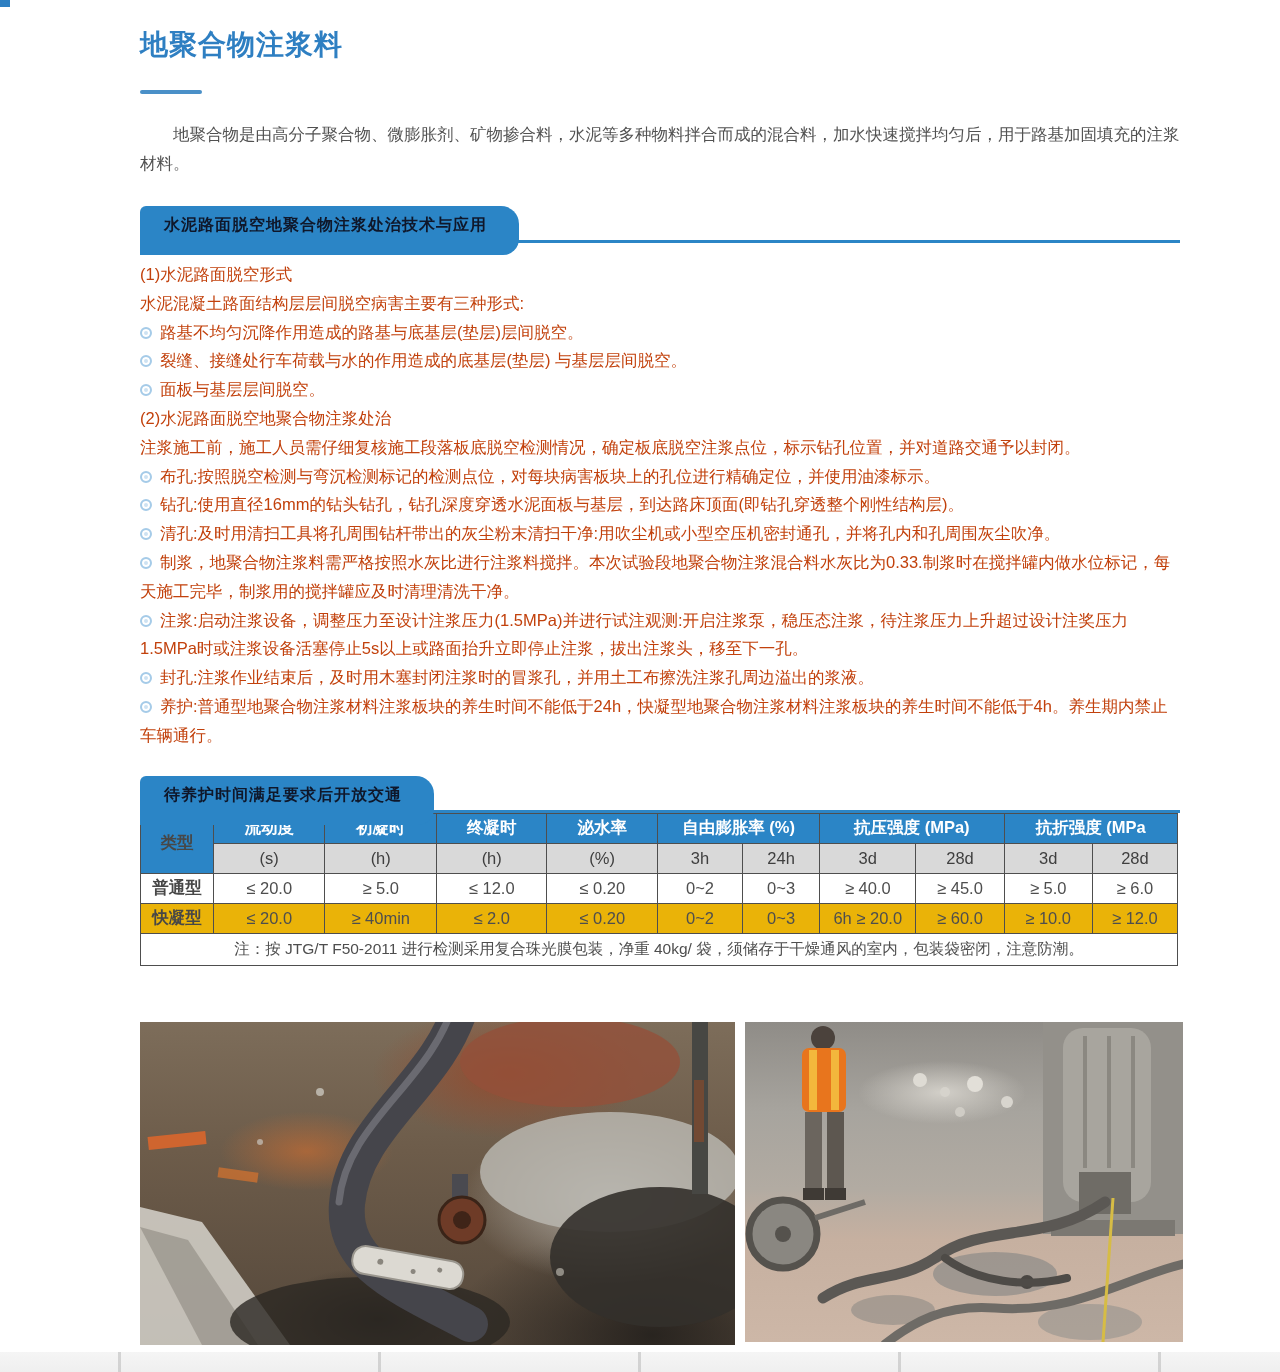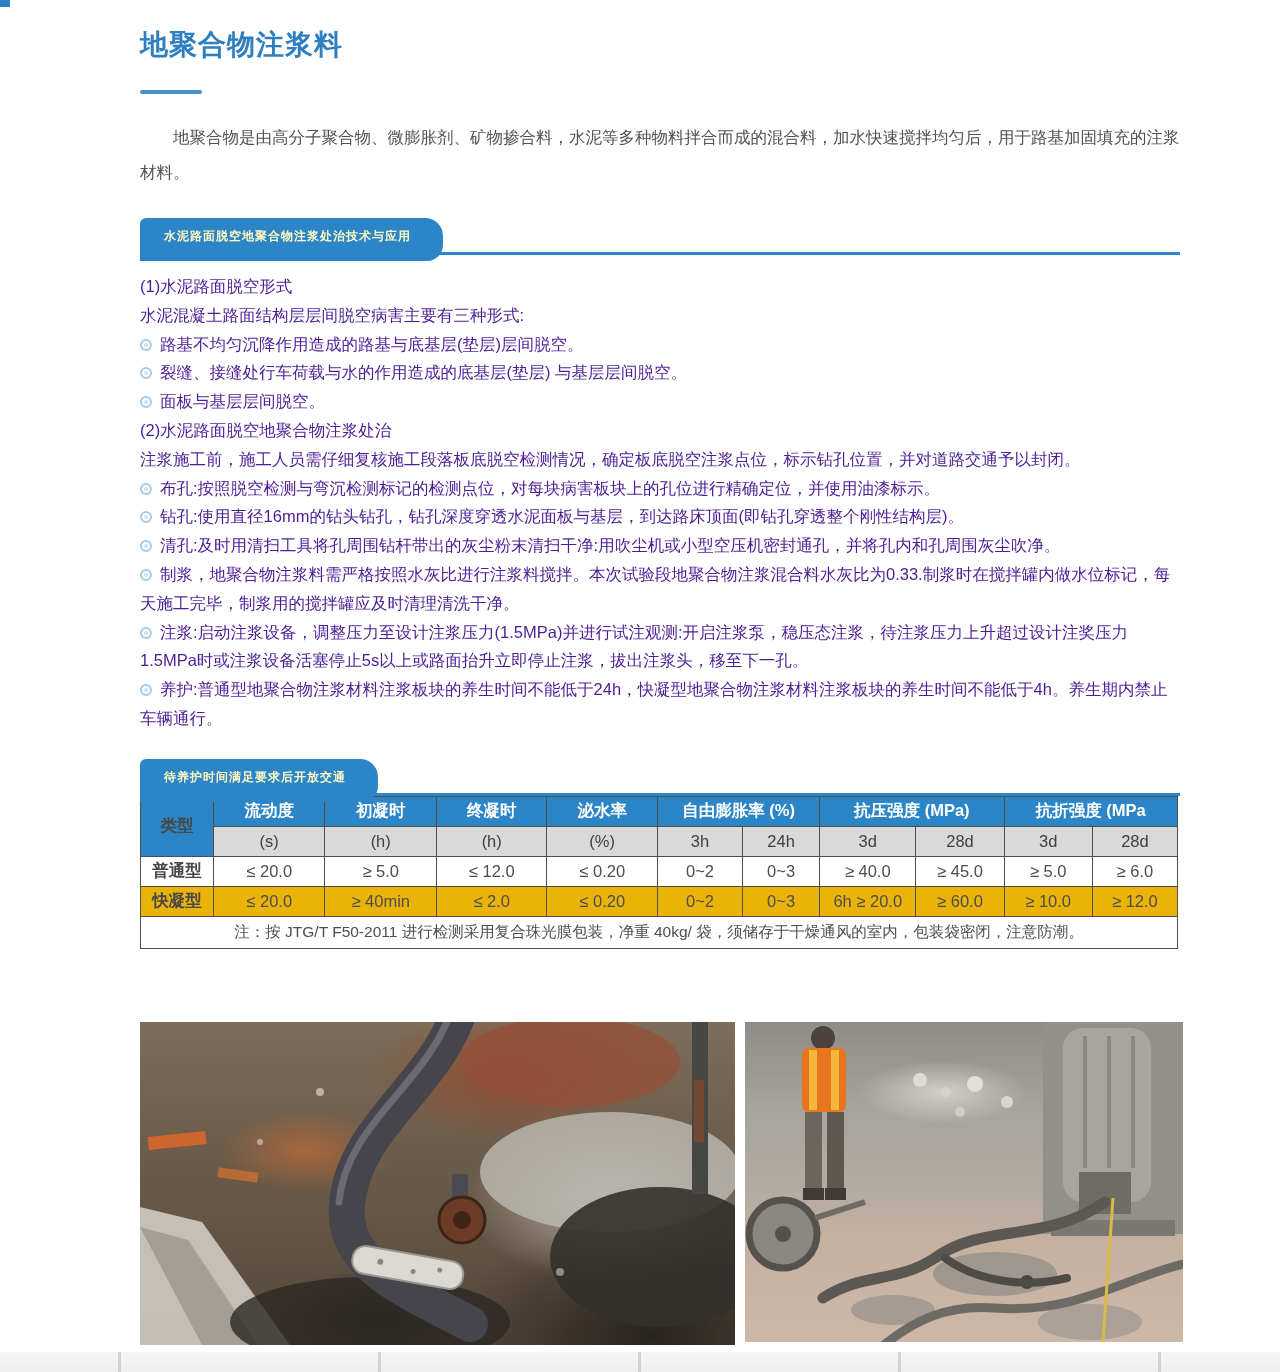--- a/index.html
+++ b/index.html
@@ -5,33 +5,33 @@
   * { box-sizing: border-box; }
   html,body { margin:0; padding:0; }
   body {
     width:1280px; height:1372px; background:#ffffff; position:relative; overflow:hidden;
     font-family:"Liberation Sans","DejaVu Sans",sans-serif; color:#4e4e4e;
   }
   .speck { position:absolute; left:0; top:0; width:10px; height:7px; background:#2e7fc2; }
   .content { position:absolute; left:140px; top:10px; width:1040px; }
   .page-title { margin:16px 0 0 0; font-size:28px; font-weight:bold; color:#2e7fc2; letter-spacing:1px; }
   .title-dash { width:62px; height:4px; background:#4a90c8; border-radius:2px; margin-top:26px; }
-  .intro { margin-top:26px; font-size:16.5px; line-height:35px; text-indent:2em; color:#515151; }
+  .intro { margin-top:26px; font-size:16.5px; line-height:29px; text-indent:2em; color:#515151; }
 
   .banner { position:relative; height:37px; }
   .banner-1 { margin-top:28px; }
   .banner-2 { margin-top:26px; }
   .banner .rule { position:absolute; left:0; right:0; bottom:0; height:3px; background:#2b85c6; }
   .banner .tab {
-    position:relative; display:inline-block; background:#2b85c6; color:#fef9c3;
-    font-size:12px; font-weight:bold; line-height:37px; padding:0 32px 6px 24px;
+    position:relative; display:inline-block; background:#2b85c6; color:#0f172a;
+    font-size:16px; font-weight:bold; line-height:37px; padding:0 32px 12px 24px;
     border-radius:6px 18px 16px 0; letter-spacing:1px; z-index:1;
   }
 
-  .body-text { margin-top:17px; font-size:16.5px; line-height:28.8px; color:#4c1d95; }
+  .body-text { margin-top:17px; font-size:16.5px; line-height:28.8px; color:#c2410c; }
   .para { margin:0; }
   .bullet {
     display:inline-block; width:12px; height:12px; border:2px solid #a5cbe8; border-radius:50%;
     box-shadow: inset 0 0 0 2px #ffffff; background:#cde2f2; margin-right:8px; vertical-align:-1px;
   }
 
   .spec-table { border-collapse:collapse; width:1038px; table-layout:fixed; }
   .spec-table td {
     border:1.6px solid #4e4e4e; text-align:center; vertical-align:middle;
     font-size:16.5px; padding:1px 2px; height:30px; overflow:hidden; white-space:nowrap;
@@ -93,20 +93,21 @@
     <p class="para"><span class="bullet"></span><span>路基不均匀沉降作用造成的路基与底基层(垫层)层间脱空。</span></p>
     <p class="para"><span class="bullet"></span><span>裂缝、接缝处行车荷载与水的作用造成的底基层(垫层) 与基层层间脱空。</span></p>
     <p class="para"><span class="bullet"></span><span>面板与基层层间脱空。</span></p>
     <p class="para"><span>(2)水泥路面脱空地聚合物注浆处治</span></p>
     <p class="para"><span>注浆施工前，施工人员需仔细复核施工段落板底脱空检测情况，确定板底脱空注浆点位，标示钻孔位置，并对道路交通予以封闭。</span></p>
     <p class="para"><span class="bullet"></span><span>布孔:按照脱空检测与弯沉检测标记的检测点位，对每块病害板块上的孔位进行精确定位，并使用油漆标示。</span></p>
     <p class="para"><span class="bullet"></span><span>钻孔:使用直径16mm的钻头钻孔，钻孔深度穿透水泥面板与基层，到达路床顶面(即钻孔穿透整个刚性结构层)。</span></p>
     <p class="para"><span class="bullet"></span><span>清孔:及时用清扫工具将孔周围钻杆带出的灰尘粉末清扫干净:用吹尘机或小型空压机密封通孔，并将孔内和孔周围灰尘吹净。</span></p>
     <p class="para"><span class="bullet"></span><span>制浆，地聚合物注浆料需严格按照水灰比进行注浆料搅拌。本次试验段地聚合物注浆混合料水灰比为0.33.制浆时在搅拌罐内做水位标记，每天施工完毕，制浆用的搅拌罐应及时清理清洗干净。</span></p>
     <p class="para"><span class="bullet"></span><span>注浆:启动注浆设备，调整压力至设计注浆压力(1.5MPa)并进行试注观测:开启注浆泵，稳压态注浆，待注浆压力上升超过设计注奖压力1.5MPa时或注浆设备活塞停止5s以上或路面抬升立即停止注浆，拔出注浆头，移至下一孔。</span></p>
+    <p class="para"><span class="bullet"></span><span>封孔:注浆作业结束后，及时用木塞封闭注浆时的冒浆孔，并用土工布擦洗注浆孔周边溢出的浆液。</span></p>
     <p class="para"><span class="bullet"></span><span>养护:普通型地聚合物注浆材料注浆板块的养生时间不能低于24h，快凝型地聚合物注浆材料注浆板块的养生时间不能低于4h。养生期内禁止车辆通行。</span></p>
   </div>
 
   <div class="banner banner-2">
     <div class="rule"></div>
     <span class="tab">待养护时间满足要求后开放交通</span>
   </div>
 
   <table class="spec-table">
     <colgroup>

